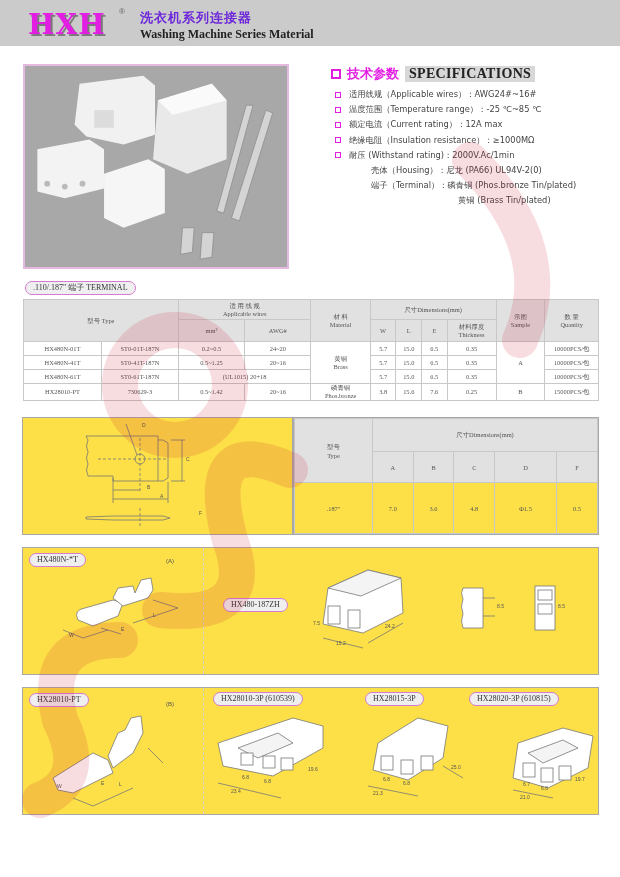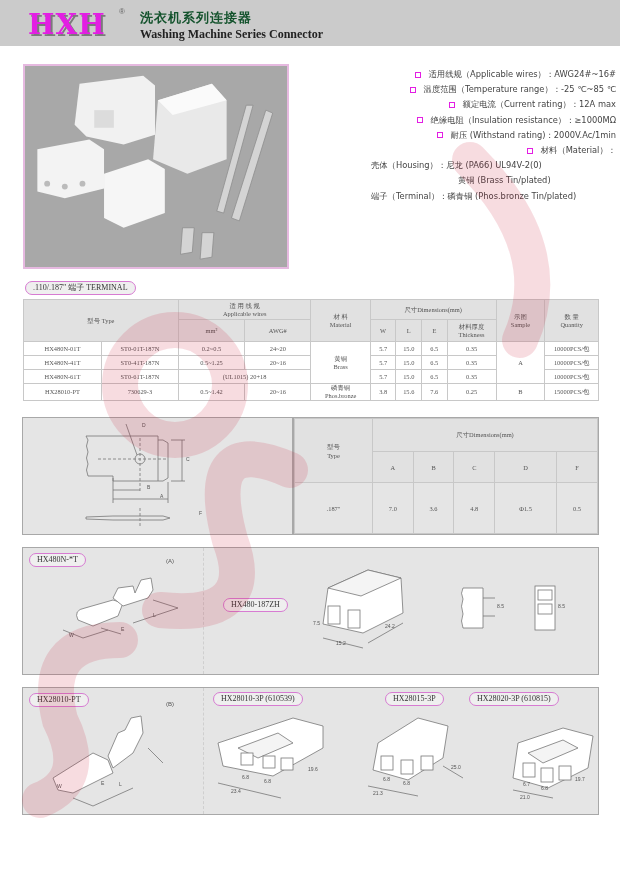--- a/index.html
+++ b/index.html
@@ -3,49 +3,49 @@
 <meta charset="utf-8">
 <style>
   * { box-sizing: border-box; margin: 0; padding: 0; }
   html, body { width: 620px; height: 877px; background: #ffffff; overflow: hidden; }
   body { position: relative; font-family: "Liberation Serif", serif; color: #333; }
 
   
   .header { position: absolute; left: 0; top: 0; width: 620px; height: 46px; background: #cbcbcb; }
   .logo { position: absolute; left: 28px; top: 11px; font-family: "DejaVu Serif", serif; font-weight: bold; font-size: 28px; letter-spacing: 1px; color: #e31ee3; text-shadow: 2px 2px 0 #7a7a7a; line-height: 28px; }
   .reg { position: absolute; left: 119px; top: 7px; font-size: 8px; color: #666; font-family: "Liberation Sans", sans-serif; }
-  .title-cn { position: absolute; left: 140px; top: 9px; font-family: "DejaVu Sans", sans-serif; font-weight: bold; font-size: 13px; color: #14532d; letter-spacing: 1px; }
+  .title-cn { position: absolute; left: 140px; top: 9px; font-family: "DejaVu Sans", sans-serif; font-weight: bold; font-size: 13px; color: #6d28d9; letter-spacing: 1px; }
   .title-en { position: absolute; left: 140px; top: 27px; font-family: "Liberation Serif", serif; font-weight: bold; font-size: 12px; color: #222; }
 
   
   .photo { position: absolute; left: 23px; top: 64px; width: 266px; height: 205px; background: #a9a9a9; border: 2px solid #e6b9e0; overflow: hidden; }
   .photo svg { width: 100%; height: 100%; }
 
   
   .specs { position: absolute; left: 331px; top: 64px; width: 285px; }
   .spec-head { display: flex; align-items: center; height: 20px; }
   .spec-head .bigsq { width: 10px; height: 10px; border: 2px solid #e31ee3; margin-right: 6px; }
   .spec-head .cn { font-family: "DejaVu Sans", sans-serif; font-weight: bold; font-size: 13px; color: #e31ee3; margin-right: 6px; }
   .spec-head .en { background: #d8d8d8; padding: 0 4px; font-family: "Liberation Serif", serif; font-weight: bold; font-size: 14px; color: #222; letter-spacing: 0.3px; }
-  .spec-row { display: flex; align-items: center; height: 15.2px; font-family: "DejaVu Sans", sans-serif; font-size: 8.3px; color: #444; white-space: nowrap; justify-content: flex-end; }
+  .spec-row { display: flex; align-items: center; height: 15.2px; font-family: "DejaVu Sans", sans-serif; font-size: 8.3px; color: #444; white-space: nowrap; }
   .spec-row .sq { width: 6px; height: 6px; border: 1.5px solid #e31ee3; margin: 0 8px 0 4px; flex: none; }
   .spec-sub { height: 15.2px; font-family: "DejaVu Sans", sans-serif; font-size: 8.3px; color: #444; white-space: nowrap; display: flex; align-items: center; }
 
   
   .pill { position: absolute; border: 1.5px solid #d77bd2; border-radius: 9px; background: #efefef; font-family: "Liberation Serif", serif; font-size: 8px; color: #333; padding: 1px 7px; line-height: 10px; white-space: nowrap; }
 
   
   table { border-collapse: collapse; font-family: "Liberation Serif", serif; font-size: 6.4px; color: #555; }
   .t1 { position: absolute; left: 23px; top: 299px; width: 576px; }
   .t1 td, .t1 th { border: 1px solid #c8c8c8; text-align: center; font-weight: normal; line-height: 8px; }
   .t1 th { background: #e1e1e1; }
   .t1 tbody td { height: 14px; }
 
   
-  .panel { position: absolute; border: 1.5px solid #a8a8a8; background: #e5e5e5; }
+  .panel { position: absolute; border: 1.5px solid #a8a8a8; background: #fde047; }
   .t2 { width: 100%; height: 100%; font-size: 6.4px; }
   .t2 td, .t2 th { border: 1px solid #c8c8c8; text-align: center; font-weight: normal; }
   .t2 th { background: #e1e1e1; }
   .lbl { position: absolute; font-family: "Liberation Sans", sans-serif; font-size: 5px; color: #555; white-space: nowrap; }
   .divider { position: absolute; width: 0; border-left: 1px dashed #cfcfcf; }
 
   
   .wm { position: absolute; pointer-events: none; }
 </style>
 </head>
@@ -57,21 +57,21 @@
     <circle cx="175" cy="385" r="55"></circle>
     <path d="M290 470 Q200 430 230 540 Q260 620 160 610"></path>
     <path d="M120 640 Q40 640 60 720 Q90 780 40 800"></path>
   </g>
 </svg>
 
 <div class="header">
   <div class="logo">HXH</div>
   <div class="reg">®</div>
   <div class="title-cn">洗衣机系列连接器</div>
-  <div class="title-en">Washing Machine Series Connector</div>
+  <div class="title-en">Washing Machine Series Material</div>
 </div>
 
 <div class="photo">
   <svg viewBox="0 0 266 205">
     <rect width="266" height="205" fill="#a8a8a8"></rect>
 
     <polygon points="55,18 120,10 132,20 132,70 100,80 62,72 50,60" fill="#f1f1f1"></polygon>
     <rect x="70" y="45" width="20" height="18" fill="#dcdcdc"></rect>
 
     <polygon points="135,35 190,18 205,35 205,95 165,110 130,95" fill="#e9e9e9"></polygon>
@@ -87,20 +87,25 @@
     <g fill="#d4d4d4" stroke="#8d8d8d" stroke-width="0.8">
       <polygon points="225,40 232,40 202,150 195,148"></polygon>
       <polygon points="245,45 252,48 218,158 210,155"></polygon>
       <polygon points="160,165 172,165 170,190 158,192"></polygon>
       <polygon points="180,170 192,170 190,195 178,197"></polygon>
     </g>
   </svg>
 </div>
 
 <div class="specs">
+  <div class="spec-head">
+    <span class="bigsq"></span>
+    <span class="cn">技术参数</span>
+    <span class="en">SPECIFICATIONS</span>
+  </div>
   <div style="height:3px"></div>
   <div class="spec-row">
       <span class="sq"></span>
       <span>适用线规（Applicable wires）</span>
       <span>：AWG24#~16#</span>
     </div>
   <div class="spec-row">
       <span class="sq"></span>
       <span>温度范围（Temperature range）</span>
       <span>：-25 ℃~85 ℃</span>
@@ -113,28 +118,23 @@
   <div class="spec-row">
       <span class="sq"></span>
       <span>绝缘电阻（Insulation resistance）</span>
       <span>：≥1000MΩ</span>
     </div>
   <div class="spec-row">
       <span class="sq"></span>
       <span>耐压 (Withstand rating)</span>
       <span>：2000V.Ac/1min</span>
     </div>
-  <div class="spec-row">
-      <span class="sq"></span>
-      <span>材料（Material）</span>
-      <span>：</span>
-    </div>
   <div class="spec-sub" style="padding-left:40px">壳体（Housing）：尼龙  (PA66)  UL94V-2(0)</div>
+  <div class="spec-sub" style="padding-left:40px">端子（Terminal）：磷青铜  (Phos.bronze Tin/plated)</div>
   <div class="spec-sub" style="padding-left:127px">黄铜  (Brass  Tin/plated)</div>
-  <div class="spec-sub" style="padding-left:40px">端子（Terminal）：磷青铜  (Phos.bronze Tin/plated)</div>
 </div>
 
 <div class="pill" style="left:25px; top:281px;">.110/.187" 端子 TERMINAL</div>
 
 <table class="t1" style="border:1.5px solid #9a9a9a;">
   <colgroup>
     <col style="width:67px">
       <col style="width:66px">
       <col style="width:57px">
       <col style="width:57px">
@@ -315,21 +315,21 @@
   <span class="lbl" style="left:362px; top:75px;">24.2</span>
   <span class="lbl" style="left:474px; top:55px;">8.5</span>
   <span class="lbl" style="left:535px; top:55px;">8.5</span>
 </div>
 
 <div class="panel" style="left:22px; top:687px; width:577px; height:128px;">
   <div class="divider" style="left:180px; top:0; height:126px;"></div>
   <div class="pill" style="left:6px; top:5px;">HX28010-PT</div>
   <span class="lbl" style="left:143px; top:13px; font-size:6px;">(B)</span>
   <div class="pill" style="left:190px; top:4px;">HX28010-3P (610539)</div>
-  <div class="pill" style="left:362px; top:4px;">HX28015-3P</div>
+  <div class="pill" style="left:342px; top:4px;">HX28015-3P</div>
   <div class="pill" style="left:446px; top:4px;text-align:center;">HX28020-3P (610815)</div>
   <svg width="577" height="126" style="position:absolute;left:0;top:0">
     <g fill="#fff" stroke="#777" stroke-width="0.8">
 
       <polygon points="30,90 70,65 85,72 90,85 50,105 35,102"></polygon>
       <path d="M85 68 L95 45 L102 42 L108 30 L118 28 L120 45 L110 65 L90 80 Z"></path>
       <line x1="50" y1="110" x2="70" y2="118"></line>
         <line x1="70" y1="118" x2="110" y2="100"></line>
       <line x1="125" y1="60" x2="140" y2="75"></line>
 

